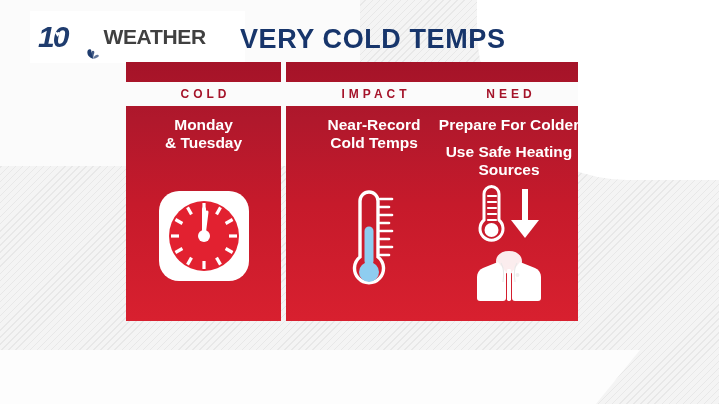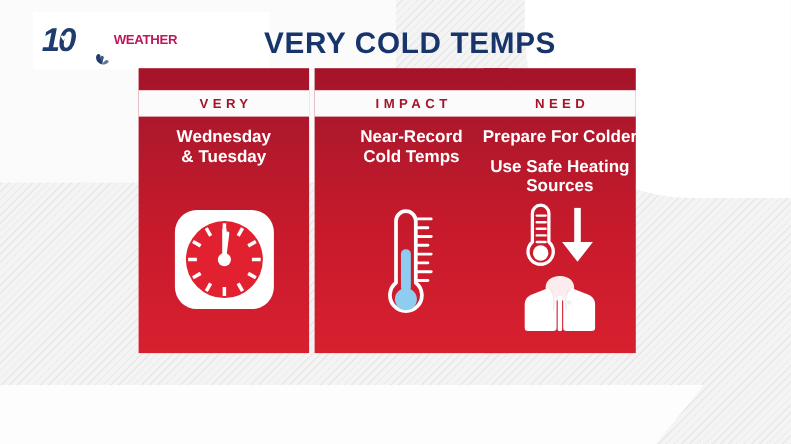--- a/index.html
+++ b/index.html
@@ -104,23 +104,23 @@
     margin-right: 2px;
     align-self: flex-end;
     margin-bottom: 3px;
   }
   .logo-words {
     display: flex;
     flex-direction: column;
     line-height: 0.93;
   }
   .logo-weather {
-    font-size: 12px;
-    font-weight: bold;
-    color: #be185d;
+    font-size: 21px;
+    font-weight: bold;
+    color: #404040;
     letter-spacing: -0.3px;
   }
   .logo-impact {
     font-size: 18px;
     font-weight: bold;
     font-style: italic;
     color: #1f3c6e;
     letter-spacing: -0.5px;
   }
 
@@ -216,25 +216,25 @@
     </svg>
     <div class="logo-words">
       <span class="logo-weather">WEATHER</span>
     </div>
   </div>
 
   <div class="main-title">VERY COLD TEMPS</div>
 
   <div class="panel panel-when">
     <div class="panel-head-band">
-      <span class="panel-head-label">VERY</span>
+      <span class="panel-head-label">COLD</span>
     </div>
     <div class="panel-body-text">
       <div class="para">
-        <div>Wednesday</div>
+        <div>Monday</div>
         <div>&amp; Tuesday</div>
       </div>
     </div>
     <div class="icon-slot icon-when">
       <svg width="92" height="92" viewBox="0 0 92 92">
         <rect x="1" y="1" width="90" height="90" rx="20" ry="20" fill="#ffffff"></rect>
         <circle cx="46" cy="46" r="35" fill="#e22130"></circle>
         <g stroke="#ffffff" stroke-width="3.2" stroke-linecap="butt">
           <line x1="46" y1="13" x2="46" y2="21"></line>
           <line x1="62.5" y1="17.4" x2="58.5" y2="24.4"></line>

